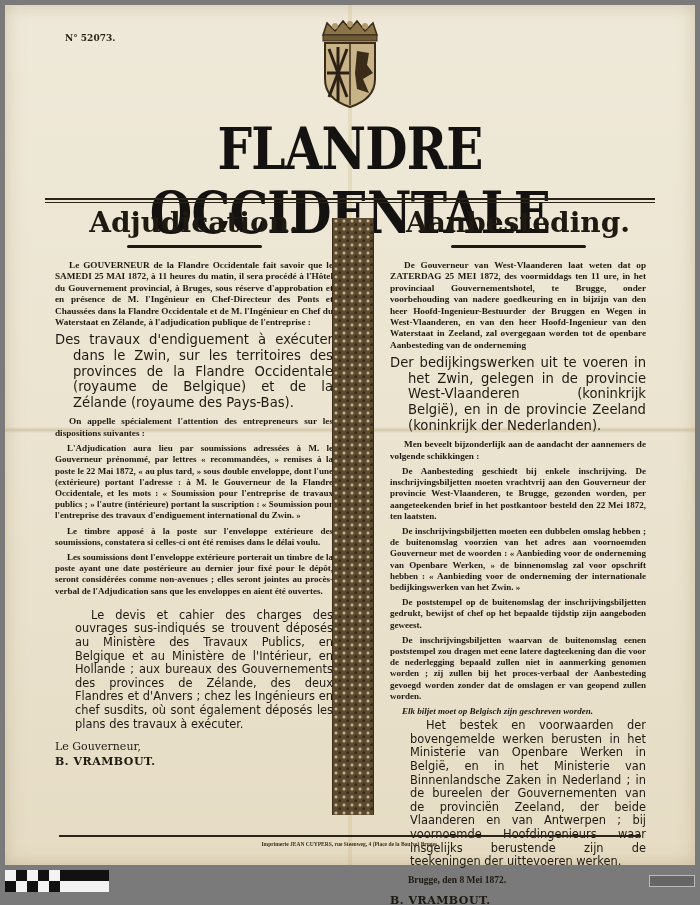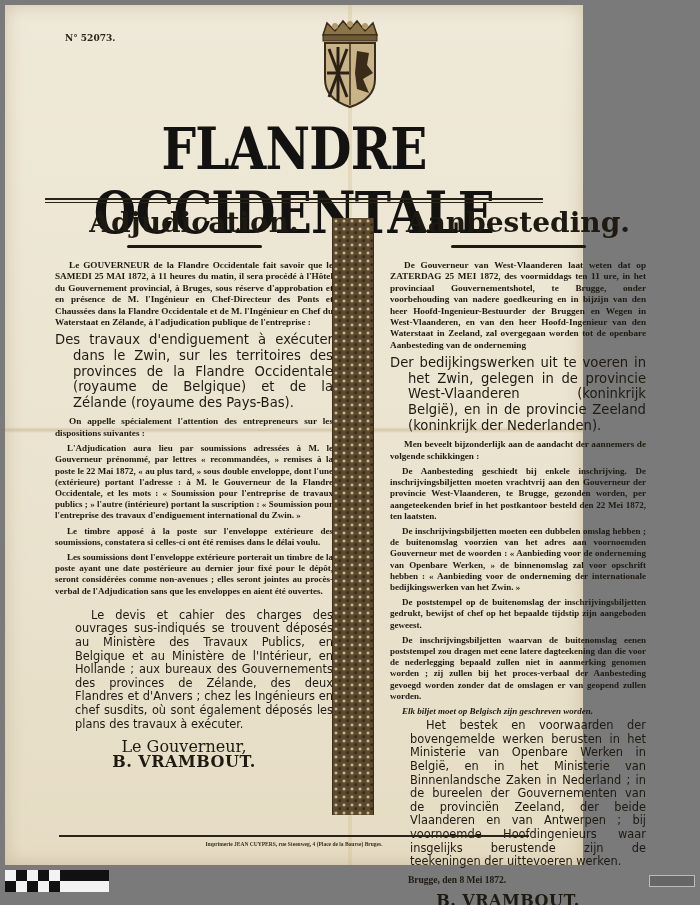--- a/index.html
+++ b/index.html
@@ -1,17 +1,17 @@
 <!DOCTYPE html>
 <html><head>
 <meta charset="utf-8">
 <style>
   html, body { margin:0; padding:0; }
   body { width:700px; height:905px; background:#7a7a7a; position:relative; overflow:hidden; font-family:"DejaVu Serif", serif; }
-  .paper { position:absolute; left:5px; top:5px; width:578px; height:860px;
+  .paper { position:absolute; left:5px; top:5px; width:690px; height:860px;
     background: linear-gradient(180deg,#efe9d9 0%,#ece5d2 40%,#e9e1cc 70%,#e6dcc4 100%);
     box-shadow: inset 0 0 18px rgba(150,130,90,0.35); }
   .fold-h { position:absolute; left:0; width:100%; height:6px; top:422px; background:linear-gradient(180deg, rgba(190,170,120,0.0), rgba(170,150,100,0.35), rgba(190,170,120,0.0)); }
   .fold-v { position:absolute; top:0; height:100%; width:4px; left:343px; background:rgba(200,180,120,0.25); }
   .doc-no { position:absolute; left:60px; top:28px; font-size:9px; font-weight:bold; color:#2a2418; font-family:"DejaVu Serif", serif; }
   .crest { position:absolute; left:310px; top:12px; width:70px; height:92px; }
   .title { position:absolute; left:0; right:0; top:112px; text-align:center; font-family:"DejaVu Serif", serif; font-weight:bold; font-size:58px; letter-spacing:-1px; color:#141210; transform:scaleX(0.84); transform-origin:center; line-height:64px; }
   .title-rule { position:absolute; left:40px; right:40px; top:193px; height:2px; background:#2a2418; }
   .title-rule2 { position:absolute; left:40px; right:40px; top:197px; height:1px; background:#2a2418; }
   .col { position:absolute; top:200px; color:#1e1a12; }
@@ -21,21 +21,21 @@
   .head-bar { height:3px; background:#1e1a12; margin:4px auto 12px; border-radius:2px; }
   .left .head-bar { width:135px; }
   .right .head-bar { width:135px; }
   p { margin:0; text-align:justify; }
   .small { font-family:"Liberation Serif", serif; font-size:9.2px; line-height:11.4px; font-weight:bold; text-indent:14px; }
   .big { font-family:"DejaVu Sans", sans-serif; font-size:13.2px; line-height:15.6px; margin:4px 0 6px; padding-left:18px; text-indent:-18px; }
   .medium { font-family:"DejaVu Sans", sans-serif; font-size:11.4px; line-height:13.6px; text-indent:16px;margin-left:20px; }
   .legal { font-family:"Liberation Serif", serif; font-size:9px; line-height:11.2px; font-weight:bold; text-indent:12px; margin-top:4px; }
   .italic { font-style:italic; }
   .dateline { font-family:"Liberation Serif", serif; font-size:9.5px; font-weight:bold; margin:6px 0 0 18px; }
-  .sig { text-align:center; font-family:"DejaVu Serif", serif; font-size:16px; line-height:15px; margin-top:8px; padding-right:20px; }
+  .sig { text-align:left; font-family:"DejaVu Serif", serif; font-size:11px; line-height:15px; margin-top:8px; padding-right:20px; }
   .sig .name { font-weight:bold; letter-spacing:0.5px; }
   .divider { position:absolute; left:327px; top:213px; width:40px; height:597px;
     background-color:#5a4a30;
     background-image: radial-gradient(circle at 3px 3px, #c9b58a 1.2px, transparent 1.8px), radial-gradient(circle at 7px 7px, #3a2c18 1.5px, transparent 2px);
     background-size: 8px 8px, 8px 8px; border-left:1px solid #3a2c18; border-right:1px solid #3a2c18; }
   .footer-rule { position:absolute; left:54px; right:54px; top:830px; height:2px; background:#2a2418; }
   .printer { position:absolute; left:0; right:0; top:836px; text-align:center; font-family:"Liberation Serif", serif; font-size:5.5px; font-weight:bold; color:#3a3020; }
   .colorbar { position:absolute; left:5px; top:870px; width:104px; height:22px; display:grid; grid-template-columns: repeat(5, 11px) 49px; grid-template-rows: 11px 11px; }
   .cb-b { background:#111; } .cb-w { background:#f3f3f3; }
   .ref-box { position:absolute; left:649px; top:875px; width:44px; height:10px; border:1px solid #bbb; background:#666; font-family:"DejaVu Sans Mono", monospace; font-size:6px; color:#eee; text-align:center; line-height:10px; }

